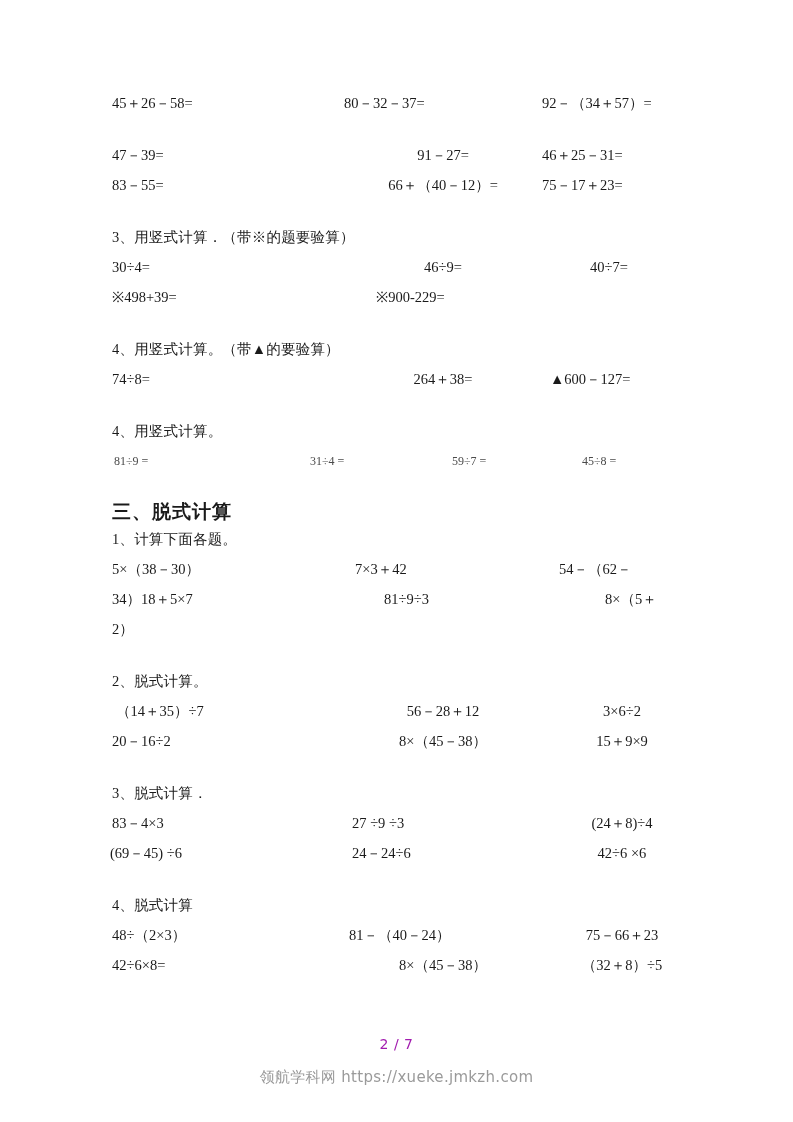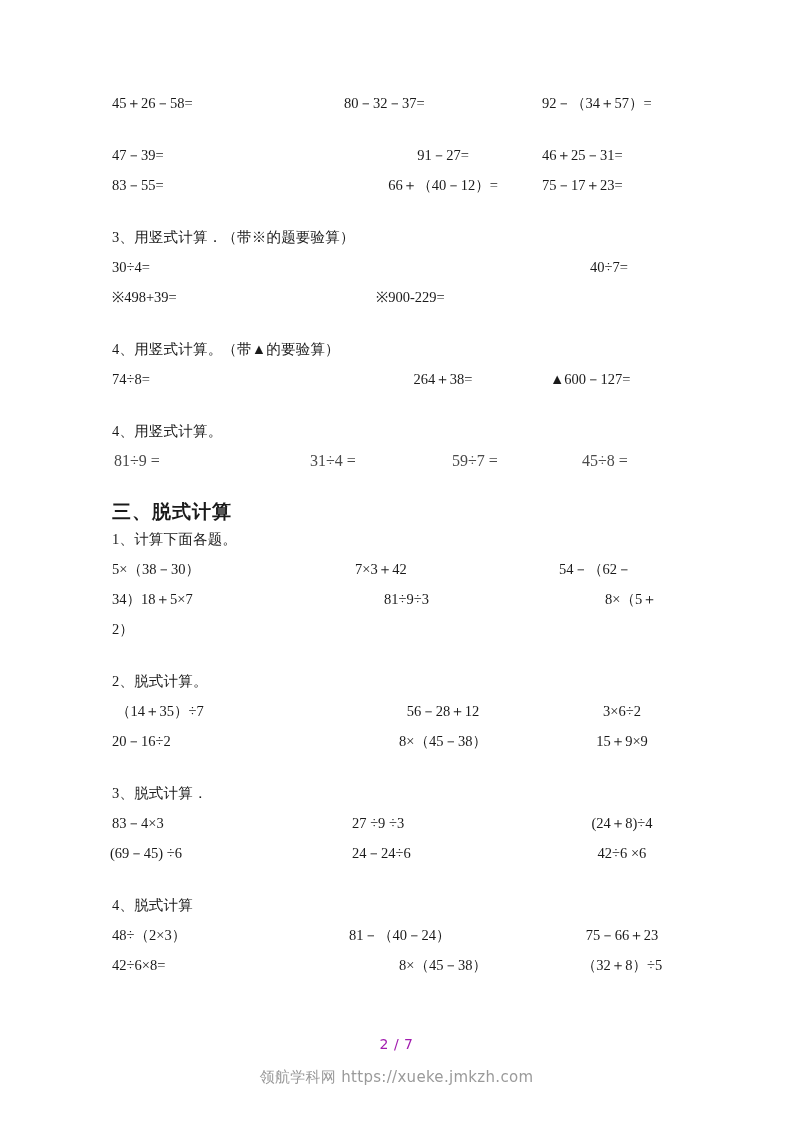--- a/index.html
+++ b/index.html
@@ -68,21 +68,21 @@
   .c3c { left: 430px; width: 160px; text-align: center; }
 
   
   .q1 { left: 2px; }
   .q2 { left: 198px; }
   .q3 { left: 340px; }
   .q4 { left: 470px; }
 
   .light {
     color: #4a4a4a;
-    font-size: 16px;
+    font-size: 12px;
     font-family: "Liberation Serif", "DejaVu Serif", serif;
   }
 
   .gap { height: 22px; }
 
   
   .section-head {
     font-family: "DejaVu Sans", "Liberation Sans", sans-serif;
     font-weight: bold;
     font-size: 19px;
@@ -143,20 +143,21 @@
         <span class="cell c3">75－17＋23=</span>
       </div>
     </div>
 
     <div class="gap"></div>
 
     <div class="qgroup">
       <div class="grp-label">3、用竖式计算．（带※的题要验算）</div>
       <div class="row">
         <span class="cell c1">30÷4=</span>
+        <span class="cell c2c">46÷9=</span>
         <span class="cell" style="left:478px;">40÷7=</span>
       </div>
       <div class="row">
         <span class="cell c1">※498+39=</span>
         <span class="cell" style="left:264px;">※900-229=</span>
         <span class="cell c3"></span>
       </div>
     </div>
 
     <div class="gap"></div>

